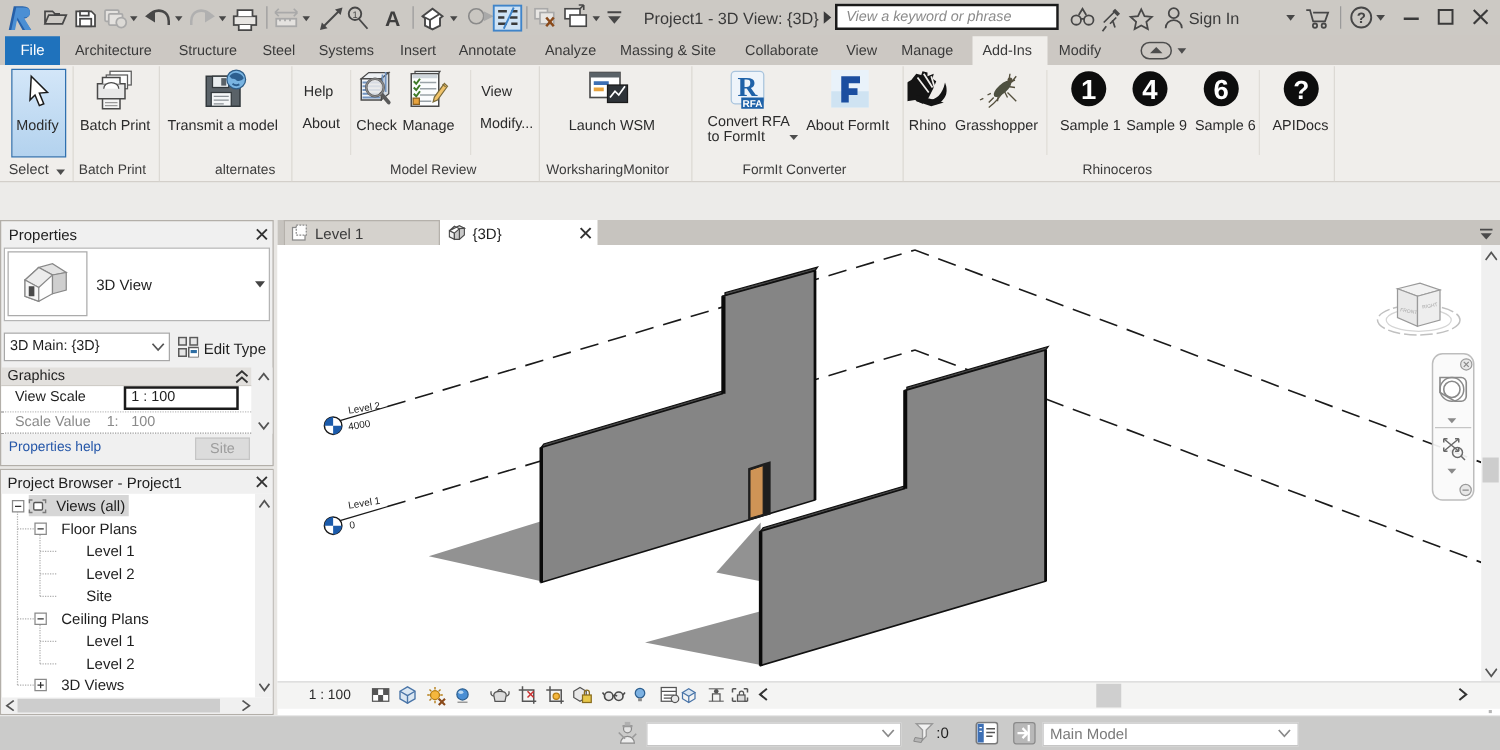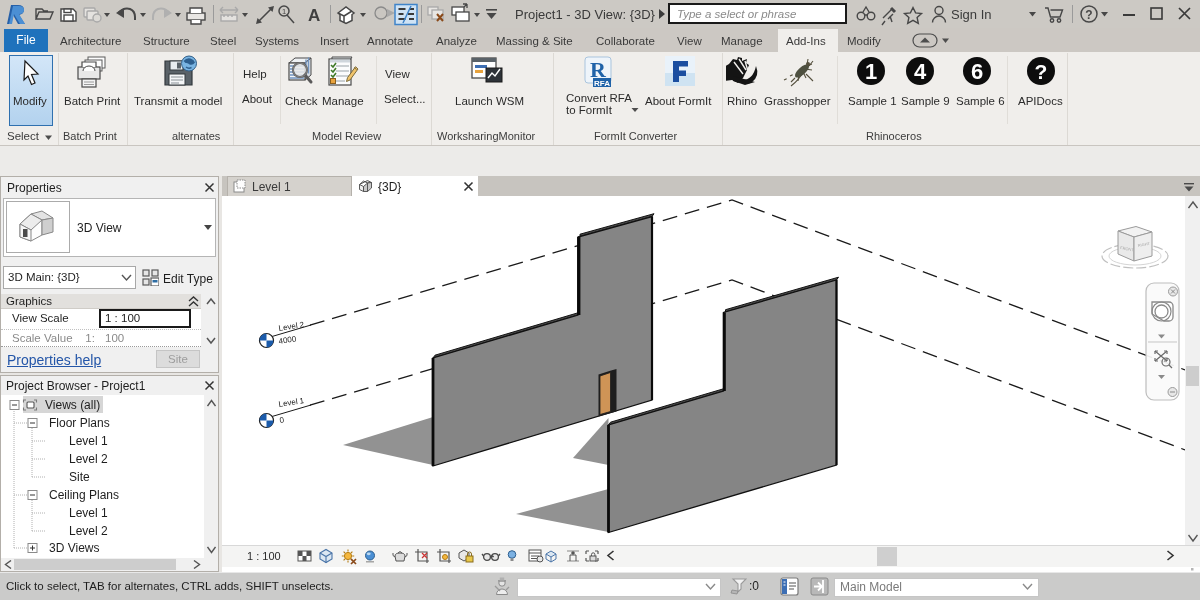--- a/index.html
+++ b/index.html
@@ -97,21 +97,21 @@
         <rect x="456" y="12" width="13" height="9"></rect>
   </g>
   <path d="M464 7 l3-3 m0 0 v4 m0-4 h-4" stroke="#474747" stroke-width="1.3" fill="none"></path>
   <path d="M474 13 l3 4 3-4 Z" fill="#474747"></path>
   <rect x="486" y="9" width="11" height="1.6" fill="#474747"></rect>
       <path d="M486.5 13 h10 l-5 6 Z" fill="#474747"></path>
 </svg>
 <div class="abs txt" style="left:515px;top:7px;color:#3a3a3a;font-size:13px">Project1 - 3D View: {3D}</div>
 <div class="abs" style="left:659px;top:9px;width:0;height:0;border-left:6px solid #3a3a3a;border-top:5px solid transparent;border-bottom:5px solid transparent"></div>
 <div class="abs" style="left:668px;top:3px;width:179px;height:21px;background:#fff;border:2px solid #1a1a1a"></div>
-<div class="abs txt" style="left:677px;top:8px;color:#8a8a8a;font-size:11.5px;font-style:italic">Type a select or phrase</div>
+<div class="abs txt" style="left:677px;top:8px;color:#8a8a8a;font-size:11.5px;font-style:italic">View a keyword or phrase</div>
 <svg class="abs" style="left:850px;top:0" width="350" height="28" viewBox="0 0 350 28">
   <g stroke="#474747" stroke-width="1.4" fill="none">
 
     <circle cx="11" cy="16" r="3.8"></circle>
         <circle cx="21" cy="16" r="3.8"></circle>
         <path d="M13 12 l3-5 3 5 M14.8 15 h2.6"></path>
 
     <path d="M33 18 l9-9 M38 19 l5-5 M35 21 l-3 4 M40 16 l2 6"></path>
         <path d="M41 8 l4 4" stroke-width="3"></path>
 
@@ -243,21 +243,21 @@
   <path d="M6 4.5 h20 v3 h-20 Z" fill="#cfd6dc"></path>
   <path d="M12 11 h13 M12 16 h13 M12 21 h13 M12 26 h9" stroke="#9aa2a8" stroke-width="1.2"></path>
   <path d="M7 10 l2 2 3-4 M7 15 l2 2 3-4 M7 20 l2 2 3-4" stroke="#3f7a28" stroke-width="1.6" fill="none"></path>
   <rect x="6.5" y="23.5" width="5" height="5" fill="#e8a33d" stroke="#8a5f1e" stroke-width="1"></rect>
   <path d="M34 14 l-8 11 -3.5 1.5 1-3.8 8-11 Z" fill="#f0c36a" stroke="#7a6a3a" stroke-width="1"></path>
   <path d="M30 12.5 l2.5 2" stroke="#7a6a3a" stroke-width="1"></path>
 </svg>
 <div class="abs txt" style="left:322px;top:95px;font-size:11.5px;color:#2b2b2b">Manage</div>
 
 <div class="abs txt" style="left:385px;top:68px;font-size:11.5px;color:#2b2b2b">View</div>
-<div class="abs txt" style="left:384px;top:93px;font-size:11.5px;color:#2b2b2b">Select...</div>
+<div class="abs txt" style="left:384px;top:93px;font-size:11.5px;color:#2b2b2b">Modify...</div>
 
 <svg class="abs" style="left:470px;top:56px" width="34" height="32" viewBox="0 0 34 32">
   <rect x="2" y="2" width="24" height="20" fill="#fff" stroke="#4a4a4a" stroke-width="1.3"></rect>
   <rect x="2" y="2" width="24" height="4" fill="#5a6268"></rect>
   <rect x="5" y="9" width="12" height="3" fill="#3d6fb4"></rect>
   <rect x="5" y="14" width="8" height="3" fill="#e8a33d"></rect>
   <rect x="16" y="12" width="16" height="14" fill="#2e3338" stroke="#1a1a1a" stroke-width="1"></rect>
   <path d="M18 22 l4-5 3 3 5-7" stroke="#fff" stroke-width="1.4" fill="none"></path>
 </svg>
 <div class="abs txt" style="left:455px;top:95px;font-size:11.5px;color:#2b2b2b">Launch WSM</div>
@@ -377,21 +377,21 @@
 <div class="abs txt" style="left:105px;top:332px;font-size:11.5px;color:#8a8a8a">100</div>
 
 <div class="abs" style="left:203px;top:294px;width:15px;height:53px;background:#f0f0f0"></div>
 <svg class="abs" style="left:206px;top:297px" width="10" height="8" viewBox="0 0 10 8">
       <path d="M1 7 l4-5 4 5" stroke="#555" stroke-width="1.5" fill="none"></path>
     </svg>
 <svg class="abs" style="left:206px;top:337px" width="10" height="8" viewBox="0 0 10 8">
       <path d="M1 1 l4 5 4-5" stroke="#555" stroke-width="1.5" fill="none"></path>
     </svg>
 
-<div class="abs txt" style="left:7px;top:352px;font-size:14px;color:#2456a8;text-decoration:underline">Properties help</div>
+<div class="abs txt" style="left:7px;top:352px;font-size:11px;color:#2456a8;">Properties help</div>
 <div class="abs" style="left:156px;top:350px;width:44px;height:18px;background:#dcdcdc;border:1px solid #c5c5c5;color:#9d9d9d;font-size:11.5px;text-align:center;line-height:16px">Site</div>
 
 <div class="abs" style="left:0;top:375px;width:219px;height:197px;background:#fff;border:1px solid #b3afa9"></div>
 <div class="abs" style="left:1px;top:376px;width:217px;height:19px;background:#f0f0f0"></div>
 <div class="abs txt" style="left:6px;top:379px;font-size:12px;color:#1e1e1e">Project Browser - Project1</div>
 <svg class="abs" style="left:204px;top:380px" width="11" height="11" viewBox="0 0 11 11">
       <path d="M1.5 1.5 l8 8 M9.5 1.5 l-8 8" stroke="#333" stroke-width="1.5"></path>
     </svg>
 
 <svg class="abs" style="left:1px;top:395px" width="204" height="163" viewBox="0 0 204 163">
@@ -645,21 +645,20 @@
         <rect x="8" y="0" width="2.5" height="2.5"></rect>
         <rect x="8" y="4.5" width="2.5" height="2.5"></rect>
         <rect x="8" y="9" width="2.5" height="2.5"></rect>
         <rect x="3.5" y="4.5" width="2.5" height="2.5"></rect>
         <rect x="3.5" y="9" width="2.5" height="2.5"></rect>
         <rect x="-1" y="9" width="2.5" height="2.5"></rect>
       </g>
     </svg>
 
 <div class="abs" style="left:0;top:572px;width:1200px;height:28px;background:#cbcbca;border-top:1px solid #e8e8e8"></div>
-<div class="abs txt" style="left:6px;top:580px;font-size:11.5px;color:#1e1e1e">Click to select, TAB for alternates, CTRL adds, SHIFT unselects.</div>
 <svg class="abs" style="left:493px;top:577px" width="18" height="19" viewBox="0 0 18 19">
   <circle cx="9" cy="6" r="3.2" fill="#e4e4e4" stroke="#8a8a8a"></circle>
       <rect x="5" y="3" width="8" height="1.8" fill="#9a9a9a"></rect>
       <rect x="6.8" y="0.5" width="4.4" height="3" fill="#b0b0b0"></rect>
   <path d="M3.5 17.5 a5.5 5.5 0 0 1 11 0 Z" fill="#ededed" stroke="#8a8a8a"></path>
   <path d="M2 9 l5 5 M13 13 l3-3" stroke="#9a9a9a" stroke-width="1.3"></path>
 </svg>
 <div class="abs" style="left:517px;top:578px;width:204px;height:19px;background:#fff;border:1px solid #c6c6c6"></div>
 <svg class="abs" style="left:705px;top:583px" width="11" height="8" viewBox="0 0 11 8">
       <path d="M1 1 l4.5 5 4.5-5" stroke="#8a8a8a" stroke-width="1.4" fill="none"></path>

